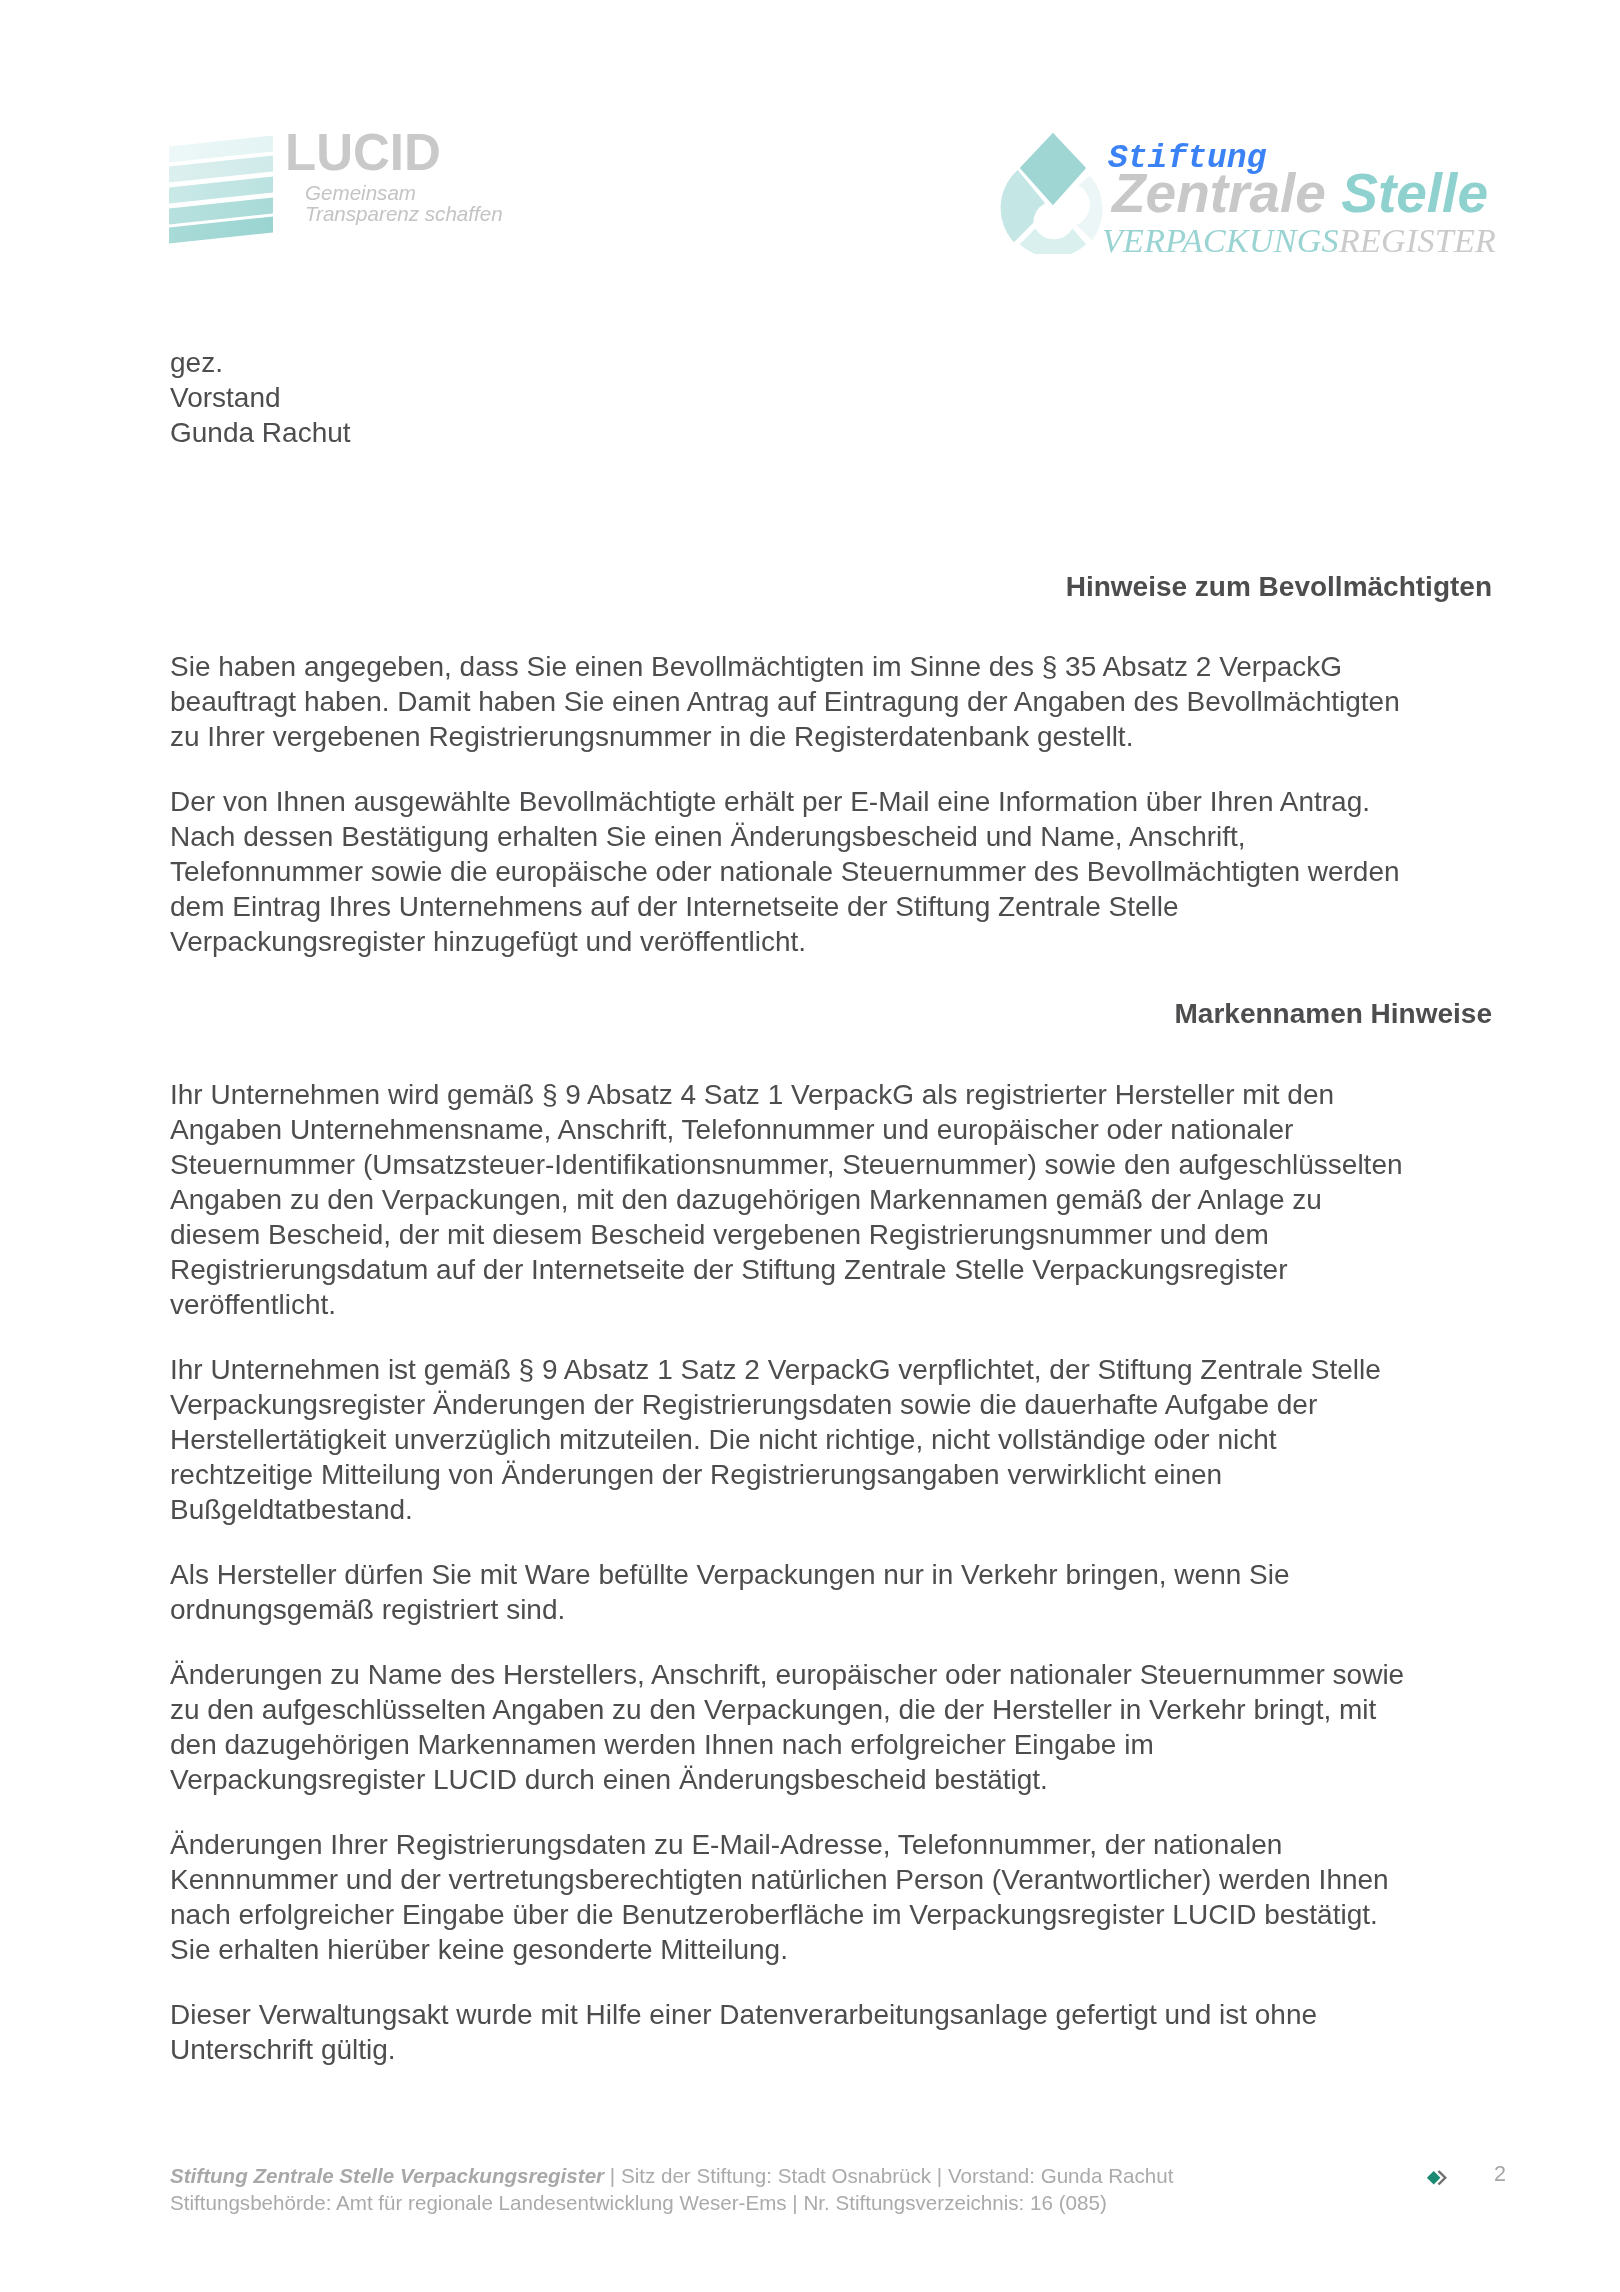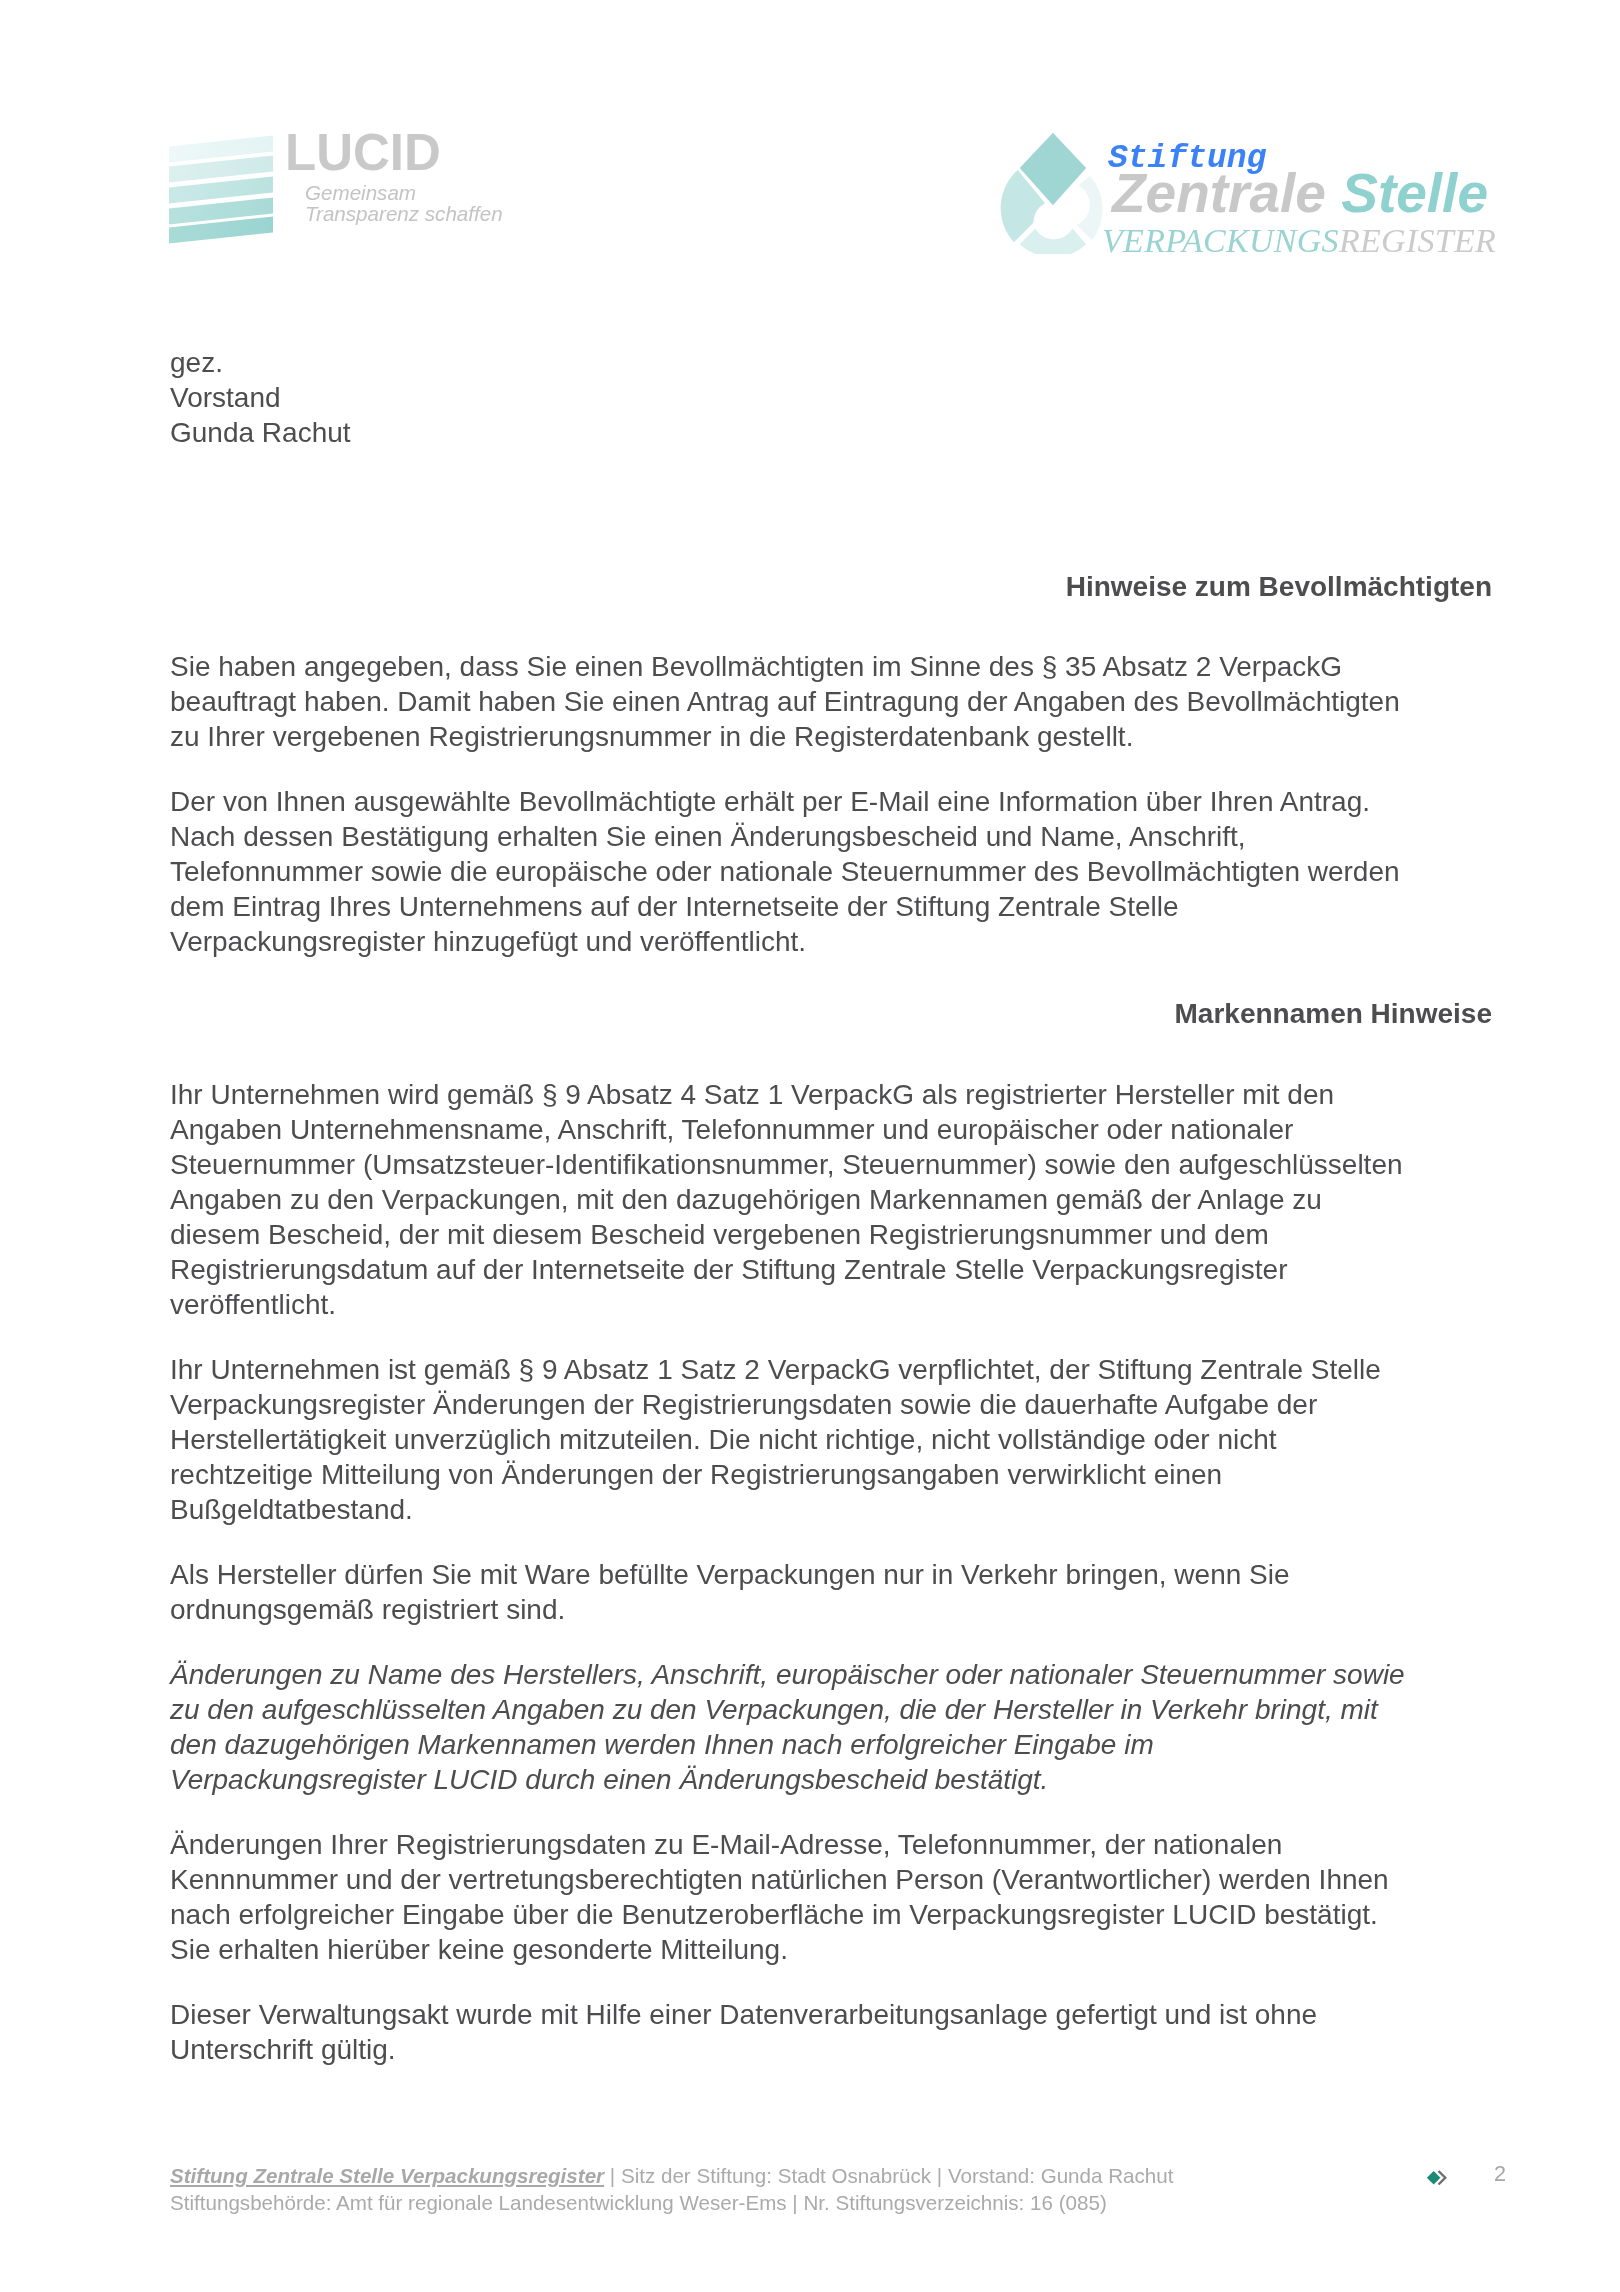--- a/index.html
+++ b/index.html
@@ -144,21 +144,20 @@
       width: 1078px;
       font-size: 20.6px;
       line-height: 26.5px;
       color: #aaaaaa;
       white-space: nowrap;
     }
     .footer .org {
       font-weight: bold;
       font-style: italic;
       color: #a8a8a8;
-      text-decoration: underline;
     }
     .footer-nav {
       position: absolute;
       left: 1424px;
       top: 2166px;
       width: 29px;
       height: 23.5px;
     }
     .page-number {
       position: absolute;
@@ -230,21 +229,21 @@
 diesem Bescheid, der mit diesem Bescheid vergebenen Registrierungsnummer und dem
 Registrierungsdatum auf der Internetseite der Stiftung Zentrale Stelle Verpackungsregister
 veröffentlicht.</p>
   <p class="para" style="margin-top:30px;">Ihr Unternehmen ist gemäß § 9 Absatz 1 Satz 2 VerpackG verpflichtet, der Stiftung Zentrale Stelle
 Verpackungsregister Änderungen der Registrierungsdaten sowie die dauerhafte Aufgabe der
 Herstellertätigkeit unverzüglich mitzuteilen. Die nicht richtige, nicht vollständige oder nicht
 rechtzeitige Mitteilung von Änderungen der Registrierungsangaben verwirklicht einen
 Bußgeldtatbestand.</p>
   <p class="para" style="margin-top:30px;">Als Hersteller dürfen Sie mit Ware befüllte Verpackungen nur in Verkehr bringen, wenn Sie
 ordnungsgemäß registriert sind.</p>
-  <p class="para" style="margin-top:30px;font-style:italic;">Änderungen zu Name des Herstellers, Anschrift, europäischer oder nationaler Steuernummer sowie
+  <p class="para" style="margin-top:30px;">Änderungen zu Name des Herstellers, Anschrift, europäischer oder nationaler Steuernummer sowie
 zu den aufgeschlüsselten Angaben zu den Verpackungen, die der Hersteller in Verkehr bringt, mit
 den dazugehörigen Markennamen werden Ihnen nach erfolgreicher Eingabe im
 Verpackungsregister LUCID durch einen Änderungsbescheid bestätigt.</p>
   <p class="para" style="margin-top:30px;">Änderungen Ihrer Registrierungsdaten zu E-Mail-Adresse, Telefonnummer, der nationalen
 Kennnummer und der vertretungsberechtigten natürlichen Person (Verantwortlicher) werden Ihnen
 nach erfolgreicher Eingabe über die Benutzeroberfläche im Verpackungsregister LUCID bestätigt.
 Sie erhalten hierüber keine gesonderte Mitteilung.</p>
   <p class="para" style="margin-top:30px;">Dieser Verwaltungsakt wurde mit Hilfe einer Datenverarbeitungsanlage gefertigt und ist ohne
 Unterschrift gültig.</p>
 </div>

